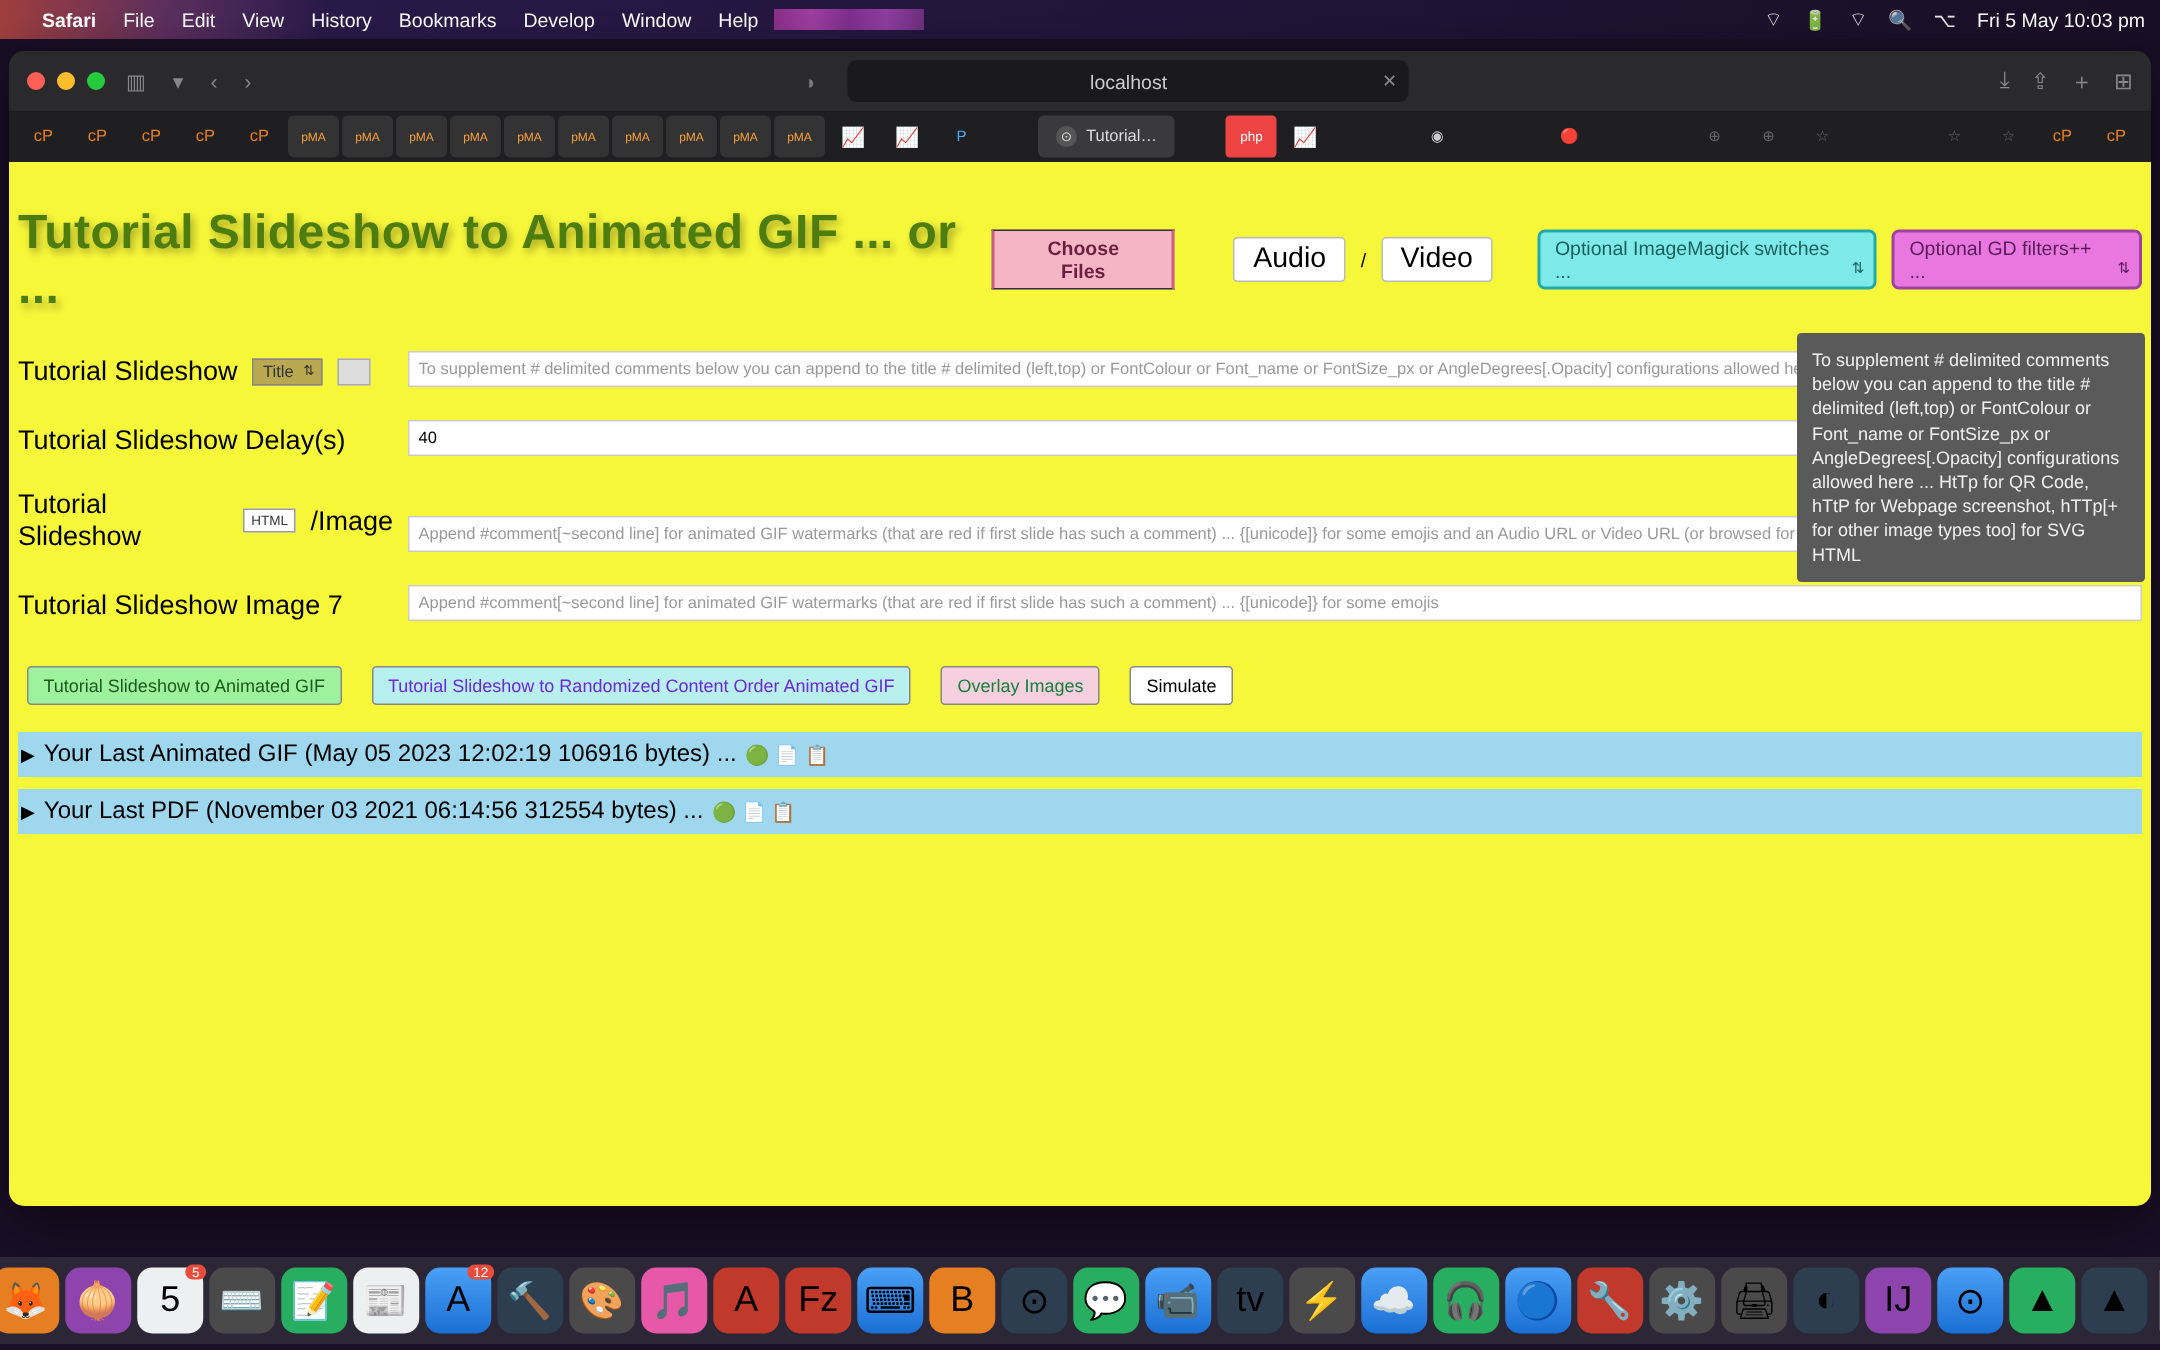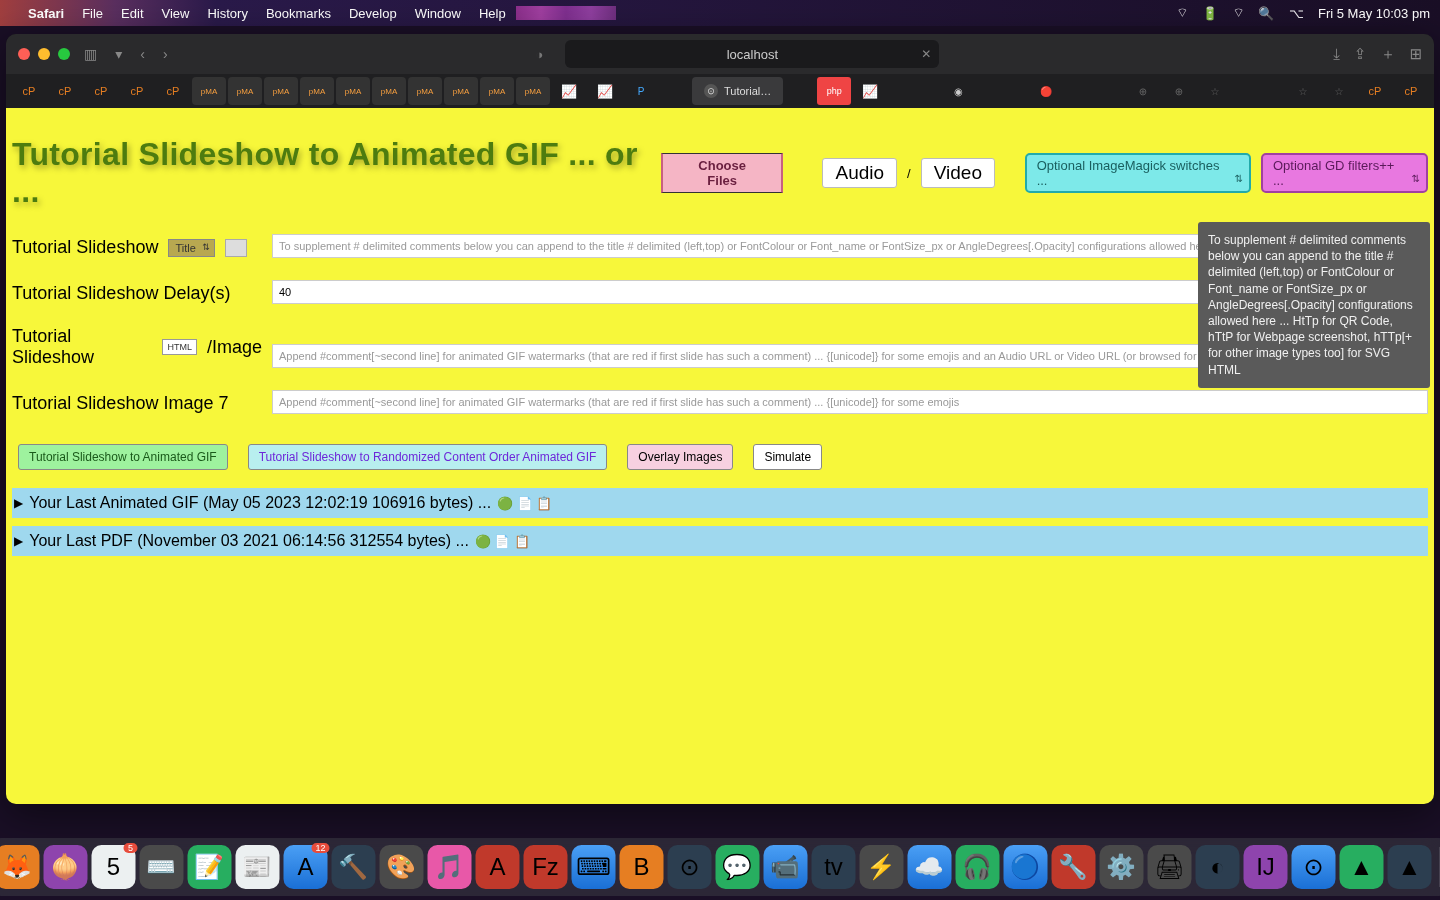--- a/index.html
+++ b/index.html
@@ -54,21 +54,21 @@
 .title-sel::after{content:"⇅";position:absolute;right:4px;font-size:9px}
 .title-check{width:22px;height:18px;background:#ddd;border:1px solid #aaa}
 .html-badge{background:#fff;border:1px solid #999;font-size:9px;padding:2px 4px;color:#333}
 .finput{flex:1;height:24px;background:#fff;border:1px solid #ccc;font-size:11px;color:#888;padding:0 6px}
 .finput::placeholder{color:#999}
 
 .btnbar{display:flex;gap:20px;margin:30px 0 18px 6px}
 .bb{border:1px solid #888;border-radius:3px;padding:5px 10px;font-size:12px}
 .bb.green{background:#9ef29e;color:#1a5a1a}
 .bb.cyan{background:#b8efef;color:#6d28d9}
-.bb.pink{background:#f7d0e0;color:#000000}
+.bb.pink{background:#f7d0e0;color:#15803d}
 .bb.white{background:#fff}
 
 .details{background:#9fd8ee;padding:6px 2px;margin:8px 0;font-size:16px;color:#000;display:flex;align-items:center;gap:6px}
 .details .tri{font-size:12px}
 .details .mini{font-size:13px}
 
 
 .tooltip{position:absolute;right:4px;top:114px;width:232px;background:#5a5a5a;color:#f0f0f0;font-size:12px;padding:10px;line-height:1.35;z-index:10;border-radius:3px}
 
 

